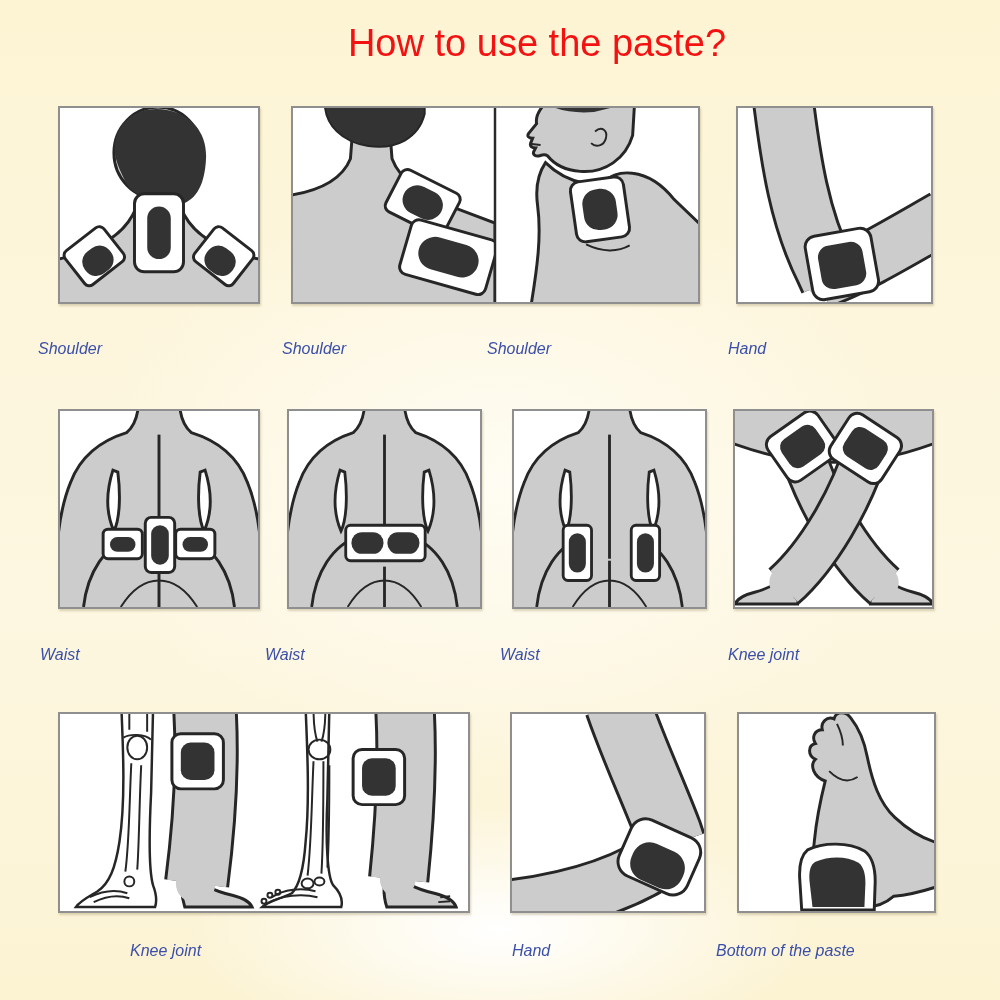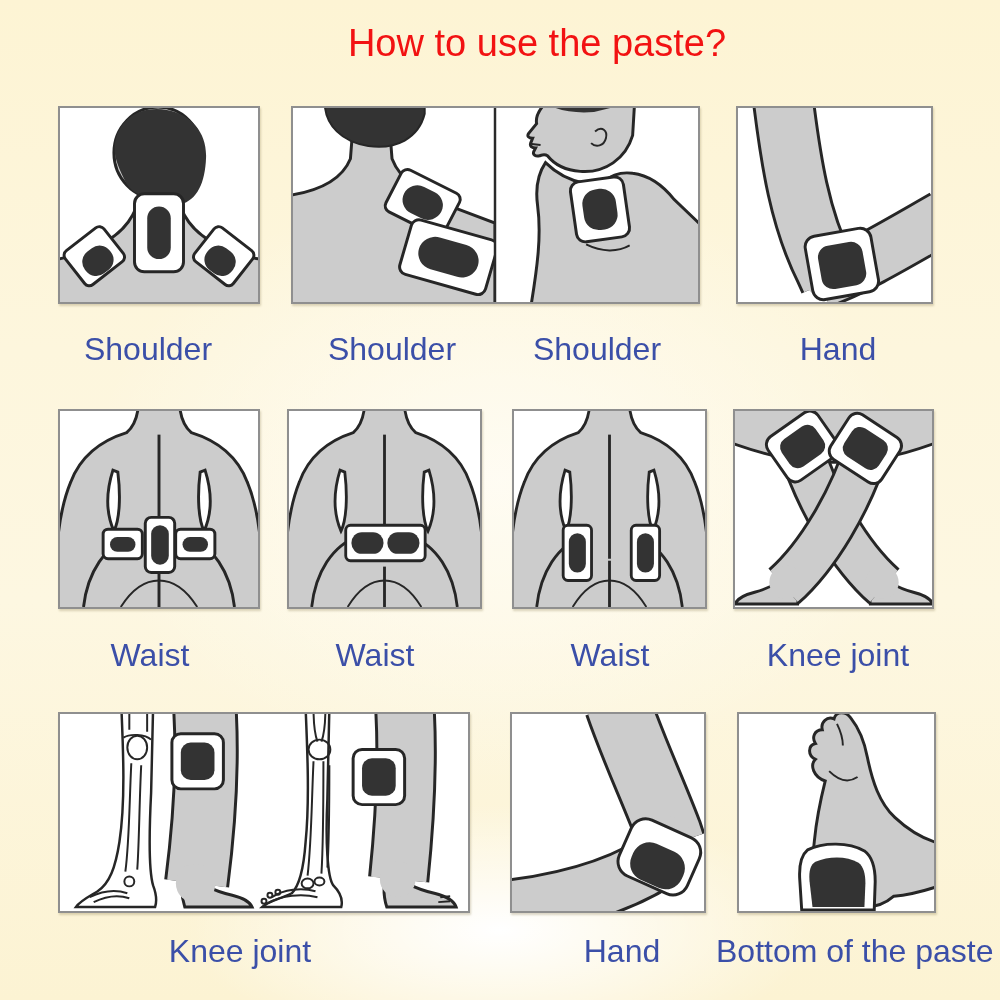--- a/index.html
+++ b/index.html
@@ -19,22 +19,23 @@
     color:#f21212;font-weight:400;margin-left:37px;
   }
   .panel{
     position:absolute;background:#ffffff;
     border:2px solid #8f8f8f;box-sizing:border-box;
     box-shadow:1px 2px 2px rgba(130,115,70,.28);
   }
   .panel svg{display:block;width:100%;height:100%;}
   .lbl{
     position:absolute;height:30px;line-height:30px;
-    text-align:center;font-size:32px;color:#3b4fa8;font-weight:400;
+    font-size:16px;color:#3b4fa8;font-weight:400;
     white-space:nowrap;
+    font-style:italic;
   }
   
   .sk{fill:#cccccc;}
   .dk{fill:#333333;}
   .ol{stroke:#262626;stroke-width:3;fill:none;}
   .wh{fill:#ffffff;stroke:#262626;stroke-width:3;}
   .bone{stroke:#262626;stroke-width:2;fill:none;}
 </style>
 </head>
 <body>

